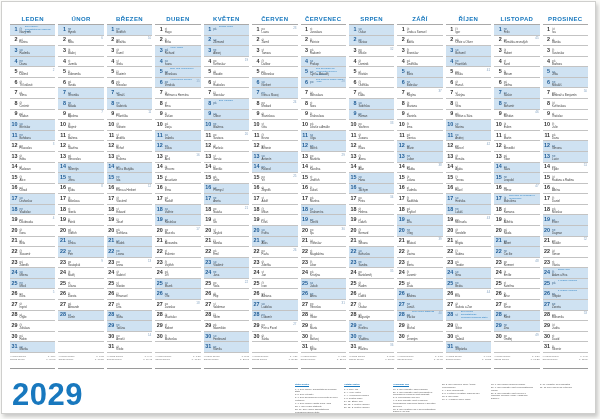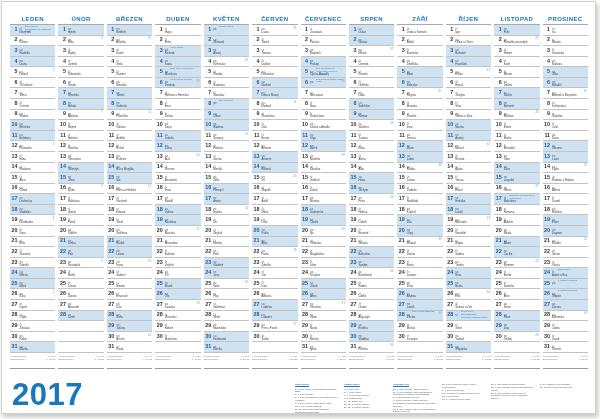--- a/index.html
+++ b/index.html
@@ -2126,21 +2126,21 @@
         <div class="dseg"></div>
         <div class="dseg"></div>
         <div class="dseg"></div>
         <div class="dseg"></div>
         <div class="dseg"></div>
         <div class="dseg"></div>
         <div class="dseg"></div>
       </div>
   </div>
   <div id="bottom">
-    <div id="year">2017</div>
+    <div id="year">2029</div>
     <div id="legend">
         <div><div class="lhead">Státní svátky</div><div class="litem">1. 1. Den obnovy samostatného českého státu</div><div class="litem">8. 5. Den vítězství</div><div class="litem">5. 7. Den slovanských věrozvěstů Cyrila a Metoděje</div><div class="litem">6. 7. Den upálení mistra Jana Husa</div><div class="litem">28. 9. Den české státnosti</div><div class="litem">28. 10. Den vzniku samostatného československého státu</div><div class="litem">17. 11. Den boje za svobodu a demokracii</div></div>
         <div><div class="lhead">Ostatní svátky</div><div class="litem">1. 1. Nový rok</div><div class="litem">3. 4. Velký pátek</div><div class="litem">6. 4. Velikonoční pondělí</div><div class="litem">1. 5. Svátek práce</div><div class="litem">24. 12. Štědrý den</div><div class="litem">25. 12. 1. svátek vánoční</div><div class="litem">26. 12. 2. svátek vánoční</div></div>
         <div><div class="lhead">Významné dny</div><div class="litem">16. 1. Den památky Jana Palacha</div><div class="litem">27. 1. Den památky obětí holokaustu a předcházení zločinům proti lidskosti</div><div class="litem">8. 3. Mezinárodní den žen</div><div class="litem">9. 3. Den památky obětí vyhlazení terezínského rodinného tábora v Osvětimi-Březince</div><div class="litem">12. 3. Den přístupu ČR k Severoatlantické smlouvě (NATO)</div></div>
         <div>
           <div class="litem">28. 3. Den narození Jana Ámose Komenského</div>
           <div class="litem">7. 4. Den vzdělanosti</div>
           <div class="litem">5. 5. Květnové povstání českého lidu</div>
           <div class="litem">15. 5. Den rodin</div>
           <div class="litem">10. 6. Vyhlazení obce Lidice</div>

